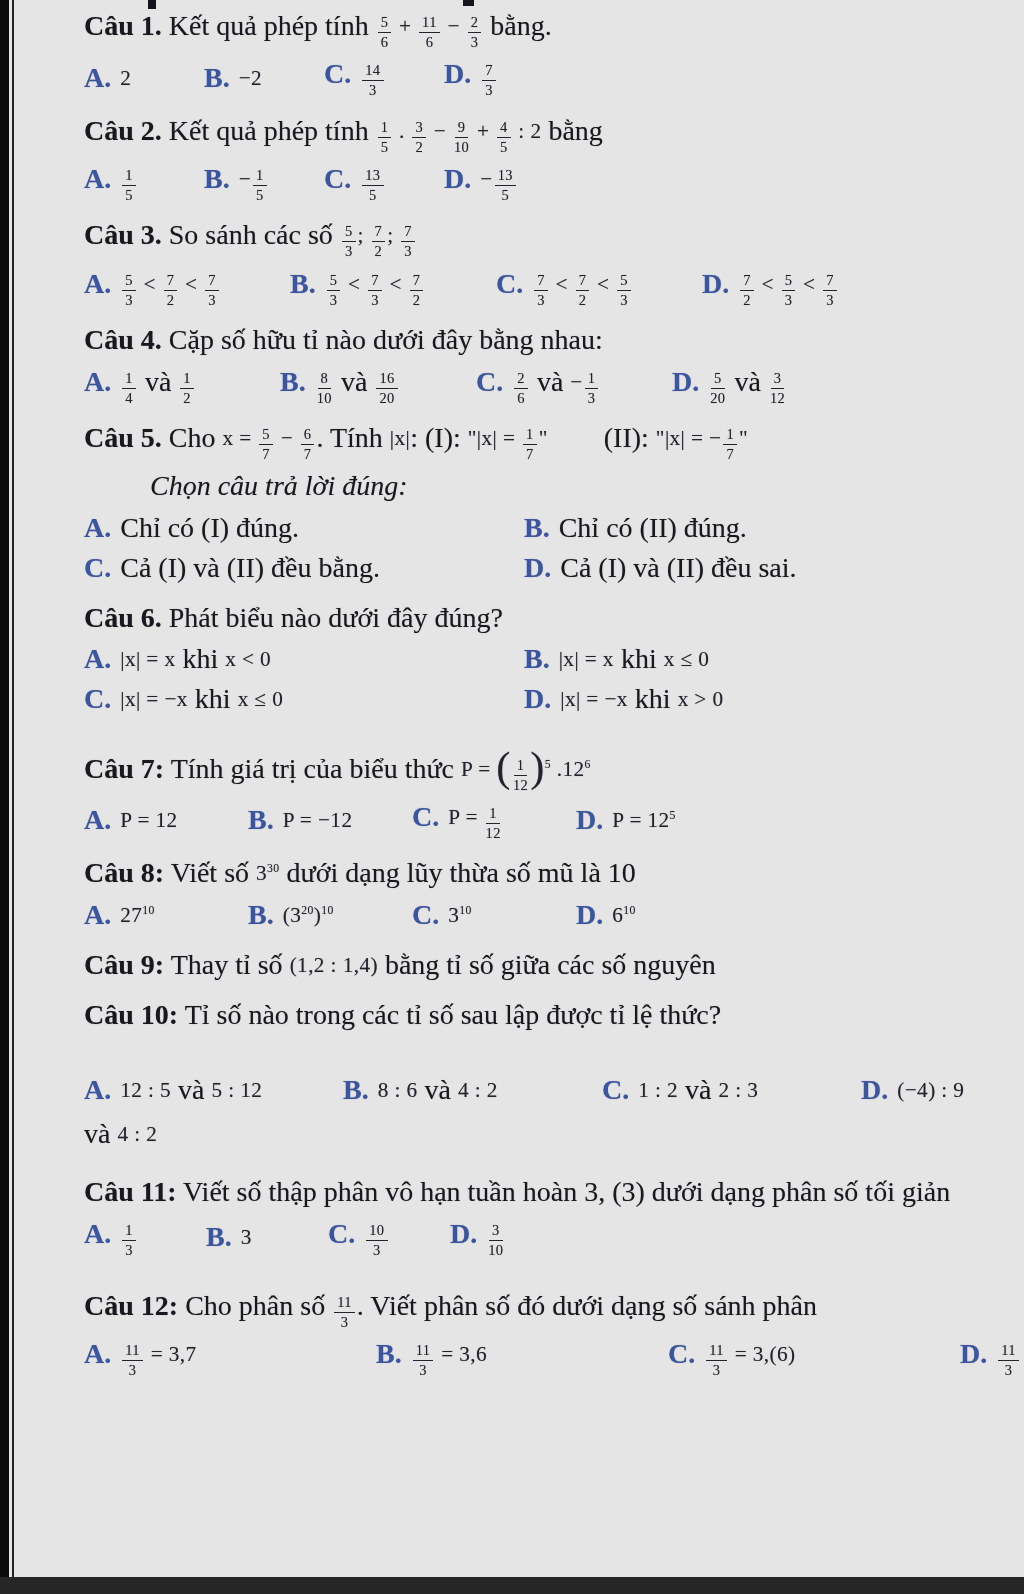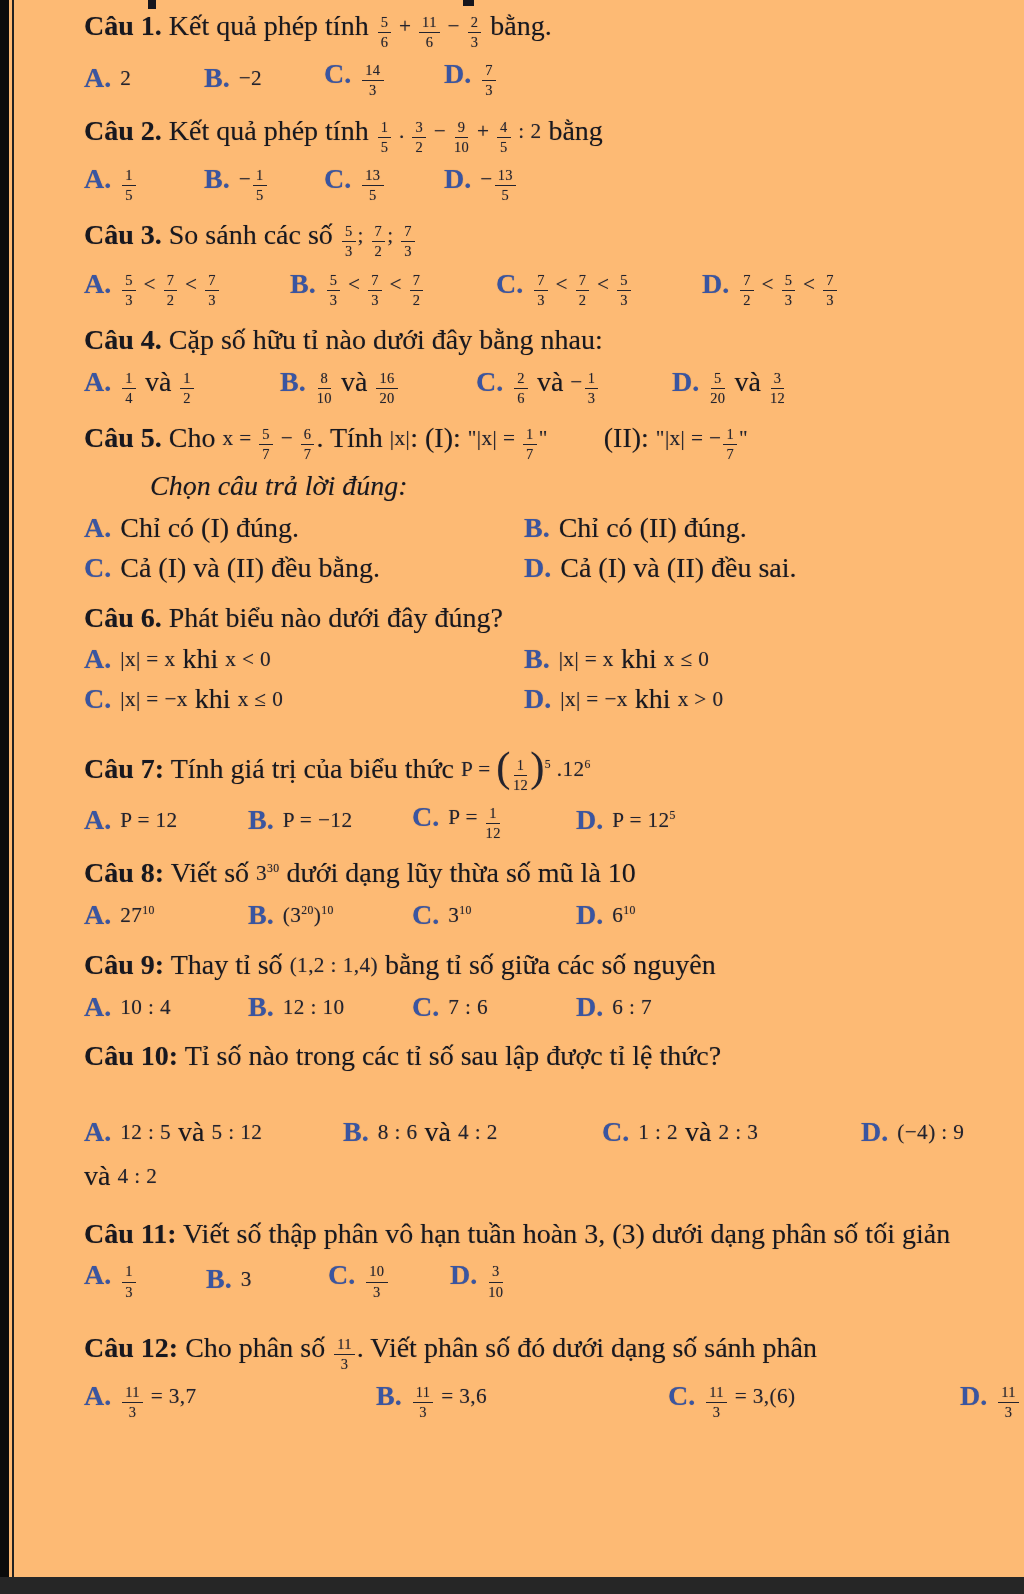--- a/index.html
+++ b/index.html
@@ -1,19 +1,19 @@
 <!DOCTYPE html>
 <html><head>
 <meta charset="utf-8">
 <style>
   html,body{margin:0;padding:0;}
   .page{
     position:relative;
     width:1024px;height:1594px;
-    background:#fdba74;
+    background:#e5e5e5;
     overflow:hidden;
     font-family:"Liberation Serif", serif;
     color:#18181f;
     text-shadow:0 0 1px rgba(25,25,35,.35);
   }
   .left-bar{position:absolute;left:0;top:0;width:9px;height:100%;background:#0b0b0b;}
   .page-edge{position:absolute;left:12px;top:0;width:2px;height:100%;background:#222;}
   .bottom-bar{position:absolute;left:0;bottom:0;width:100%;height:17px;background:#262626;z-index:5;}
   .frag{position:absolute;background:#15151c;}
   .frag-a{left:148px;top:0;width:8px;height:9px;}
@@ -264,26 +264,20 @@
         <div class="prompt"><span class="ql">Câu 8:</span> <span class="tx">Viết số </span><span class="math">3<sup>30</sup></span><span class="tx"> dưới dạng lũy thừa số mũ là 10</span></div>
         <div class="opts">
           <span class="opt"><span class="ol">A.</span><span class="math">27<sup>10</sup></span></span>
           <span class="opt"><span class="ol">B.</span><span class="math">(3<sup>20</sup>)<sup>10</sup></span></span>
           <span class="opt"><span class="ol">C.</span><span class="math">3<sup>10</sup></span></span>
           <span class="opt"><span class="ol">D.</span><span class="math">6<sup>10</sup></span></span>
         </div>
       </div>
       <div class="qblock" id="qb9">
         <div class="prompt"><span class="ql">Câu 9:</span> <span class="tx">Thay tỉ số </span><span class="math">(1,2 : 1,4)</span><span class="tx"> bằng tỉ số giữa các số nguyên</span></div>
-        <div class="opts">
-          <span class="opt"><span class="ol">A.</span><span class="math">10 : 4</span></span>
-          <span class="opt"><span class="ol">B.</span><span class="math">12 : 10</span></span>
-          <span class="opt"><span class="ol">C.</span><span class="math">7 : 6</span></span>
-          <span class="opt"><span class="ol">D.</span><span class="math">6 : 7</span></span>
-        </div>
       </div>
       <div class="qblock" id="qb10">
         <div class="prompt"><span class="ql">Câu 10:</span> <span class="tx">Tỉ số nào trong các tỉ số sau lập được tỉ lệ thức?</span></div>
         <div class="opts">
           <span class="opt"><span class="ol">A.</span><span class="math">12 : 5</span><span class="tx"> và </span><span class="math">5 : 12</span></span>
           <span class="opt"><span class="ol">B.</span><span class="math">8 : 6</span><span class="tx"> và </span><span class="math">4 : 2</span></span>
           <span class="opt"><span class="ol">C.</span><span class="math">1 : 2</span><span class="tx"> và </span><span class="math">2 : 3</span></span>
           <span class="opt"><span class="ol">D.</span><span class="math">(−4) : 9</span></span>
         </div>
         <div class="extra"><span class="tx">và </span><span class="math">4 : 2</span></div>

